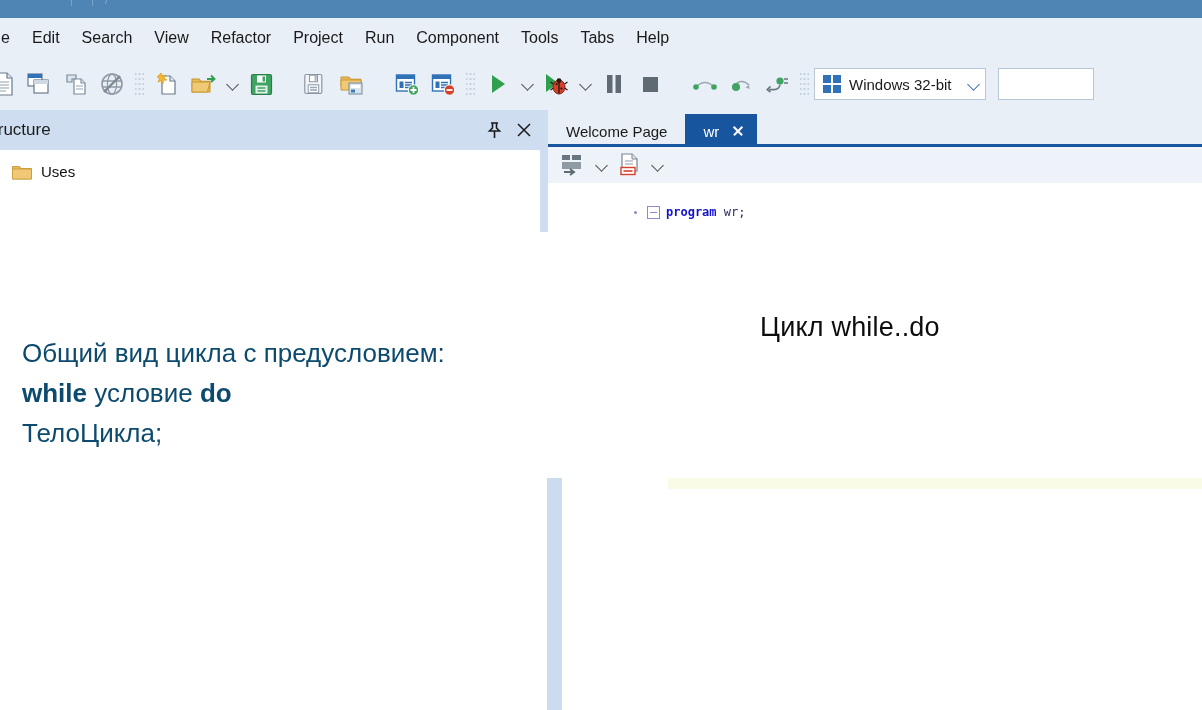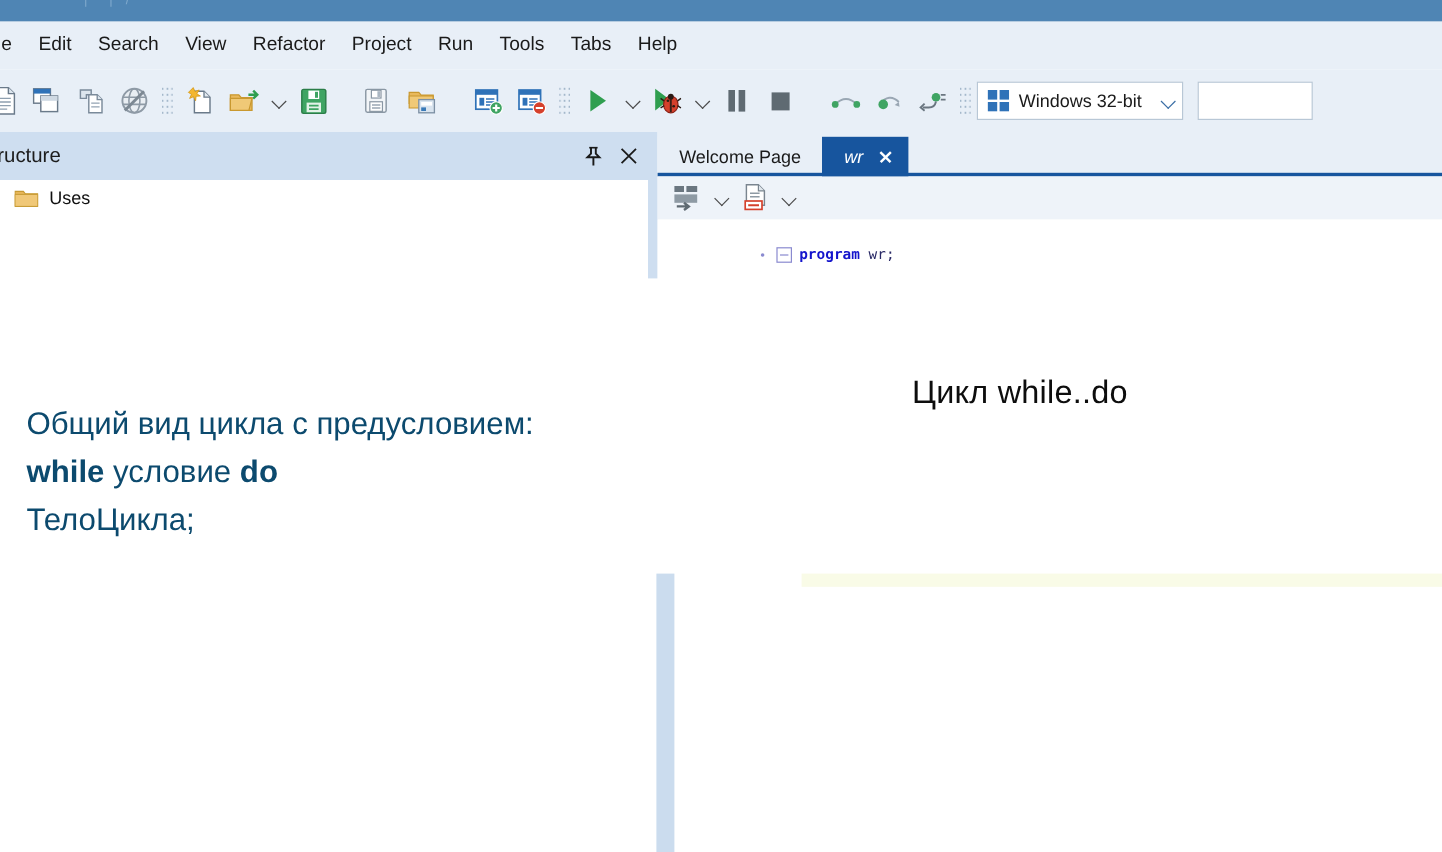--- a/index.html
+++ b/index.html
@@ -44,32 +44,32 @@
   .combo-blank{ height:32px; width:96px; background:#ffffff; border:1px solid #b8c7d6; }
 
   
   .panel-header{ position:absolute; left:0; top:110px; width:548px; height:40px;
     background:#cedef0; display:flex; align-items:center; }
   .panel-title{ font-size:17px; color:#1c1c1c; margin-left:-7px; white-space:nowrap; }
   .panel-actions{ margin-left:auto; display:flex; align-items:center; gap:14px;
     padding-right:16px; }
   .panel-body{ position:absolute; left:0; top:150px; width:540px; height:82px;
     background:#ffffff; }
-  .tree-row{ display:flex; align-items:center; height:30px; padding-left:12px; gap:9px; }
+  .tree-row{ display:flex; align-items:flex-end; height:30px; padding-left:12px; gap:9px; }
   .tree-label{ font-size:15px; color:#101010; }
   .panel-strip{ position:absolute; left:540px; top:150px; width:8px; height:82px;
     background:#cedef0; }
 
   
   .tabstrip{ position:absolute; left:548px; top:110px; width:654px; height:38px;
     background:#e8eff7; display:flex; align-items:flex-end; }
   .tab{ height:34px; display:flex; align-items:center; padding:0 18px;
     font-size:15px; white-space:nowrap; }
   .tab.inactive{ color:#1a1a1a; background:#e8eff7; }
-  .tab.active{ color:#ffffff; background:#17559e; padding-right:12px;font-style:italic; }
+  .tab.active{ color:#ffffff; background:#17559e; padding-right:12px; }
   .tab .x{ margin-left:12px; width:14px; height:14px; position:relative; }
   .tab.active .x::before, .tab.active .x::after{ content:""; position:absolute;
     left:1px; top:6px; width:12px; height:1.6px; background:#ffffff; }
   .tab.active .x::before{ transform:rotate(45deg); }
   .tab.active .x::after{ transform:rotate(-45deg); }
   .tab-underline{ position:absolute; left:548px; top:144px; width:654px; height:3px;
     background:#17559e; }
 
   .editor-toolbar{ position:absolute; left:548px; top:147px; width:654px; height:36px;
     background:#eef3f9; display:flex; align-items:center; }
@@ -115,20 +115,21 @@
   </div>
 
   <div class="menubar">
     <div class="menu-item clip">ile</div>
     <div class="menu-item">Edit</div>
     <div class="menu-item">Search</div>
     <div class="menu-item">View</div>
     <div class="menu-item">Refactor</div>
     <div class="menu-item">Project</div>
     <div class="menu-item">Run</div>
+    <div class="menu-item">Component</div>
     <div class="menu-item">Tools</div>
     <div class="menu-item">Tabs</div>
     <div class="menu-item">Help</div>
   </div>
 
   <div class="toolbar">
 
     <div class="tb-btn" style="margin-left:-14px;">
       <svg width="22" height="24" viewBox="0 0 22 24">
         <path d="M3 1 h11 l5 5 v17 h-16 z" fill="#fff" stroke="#6a7a8a" stroke-width="1.2"></path>

